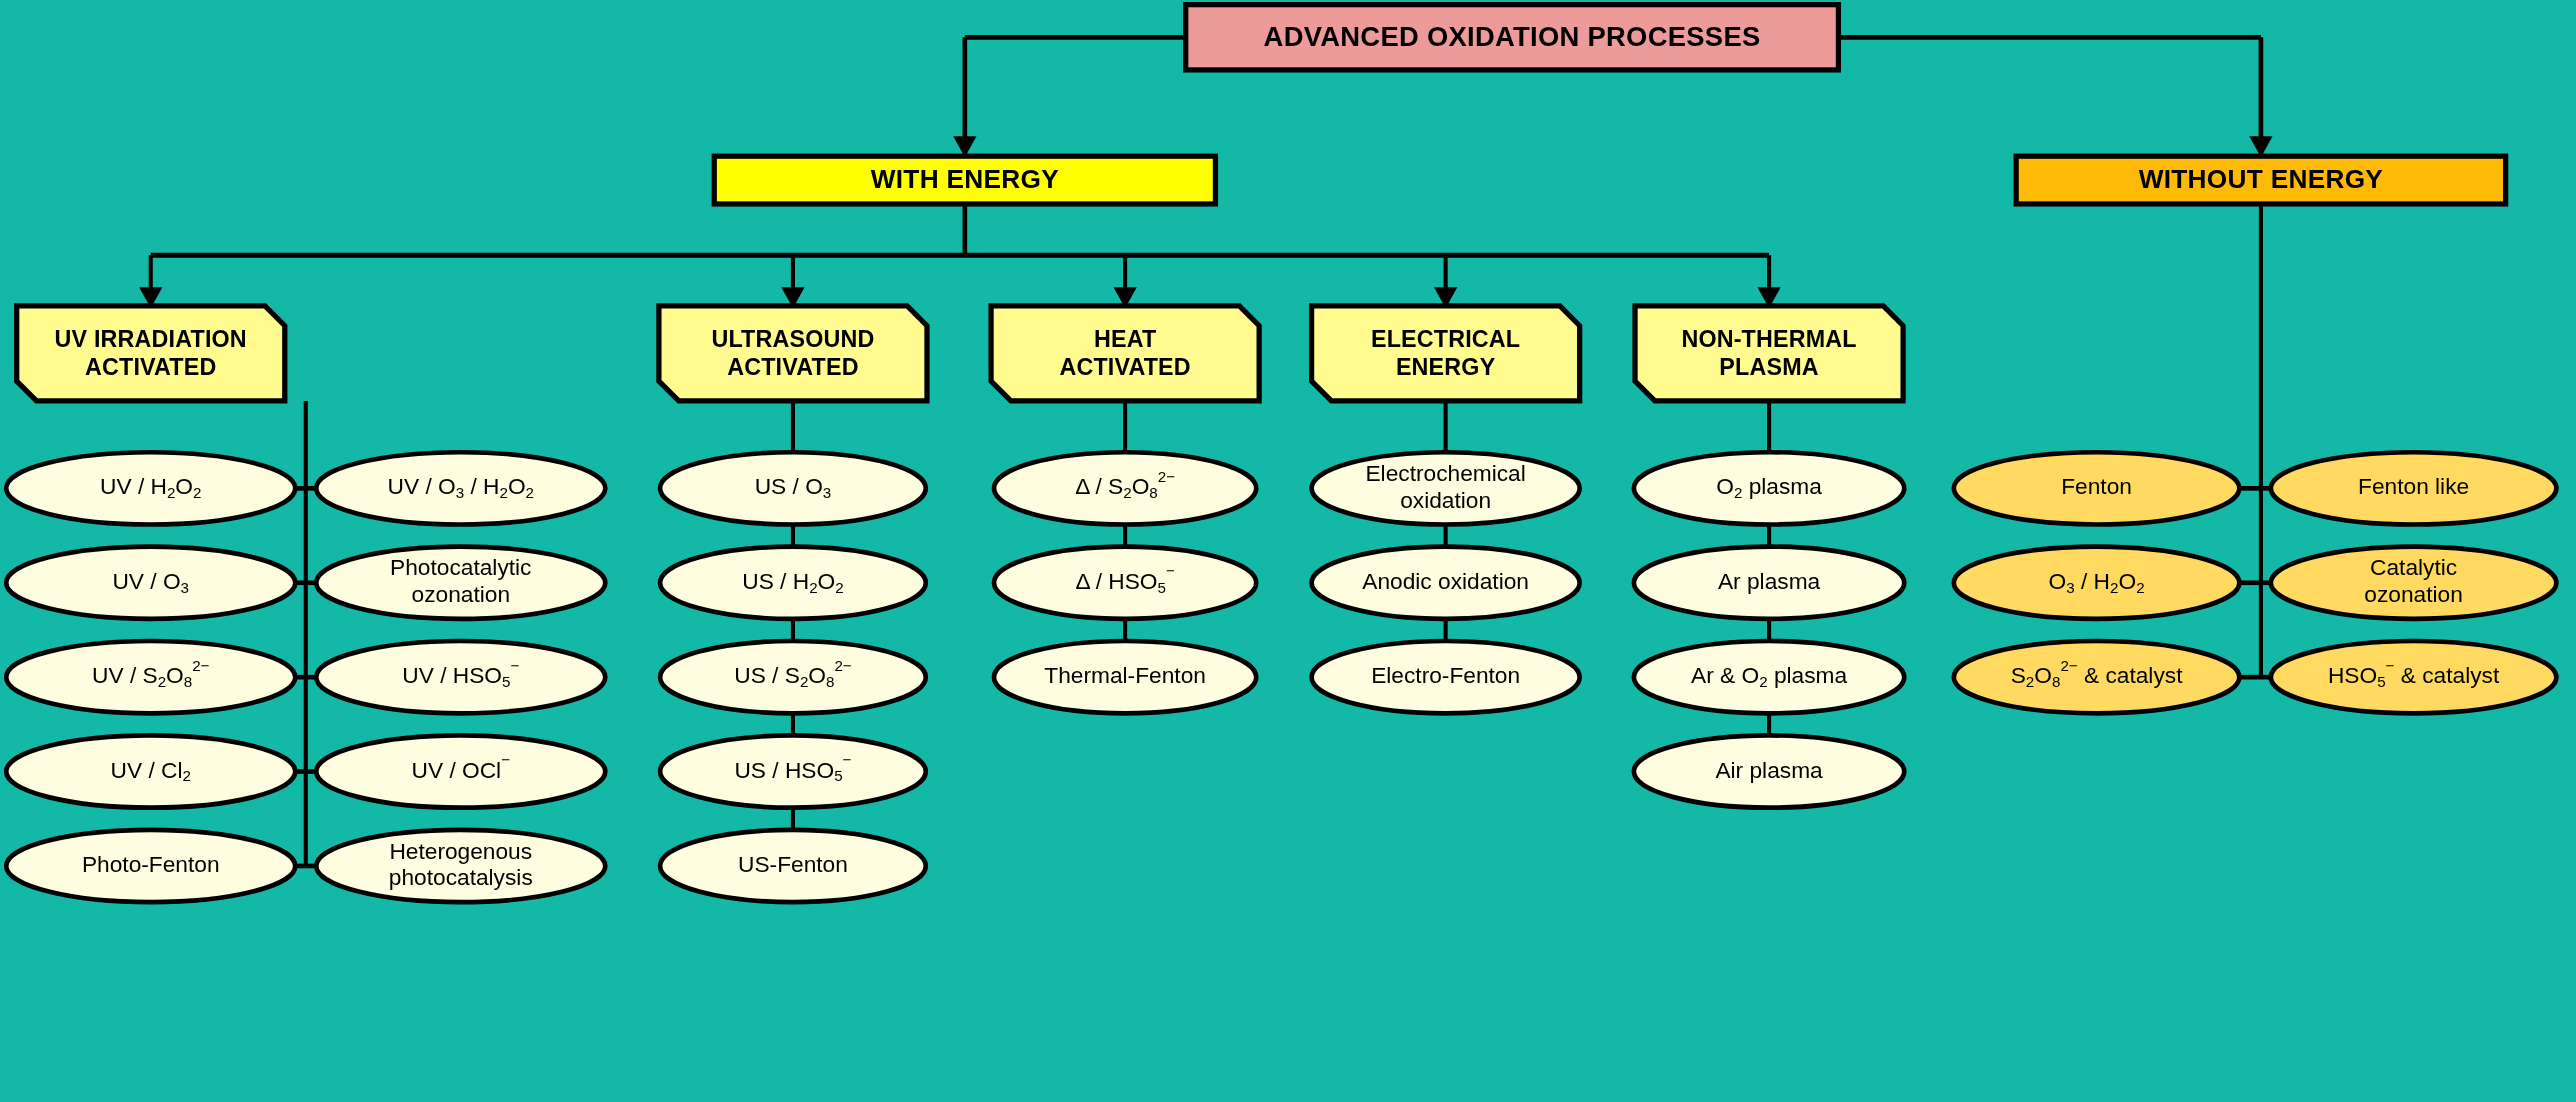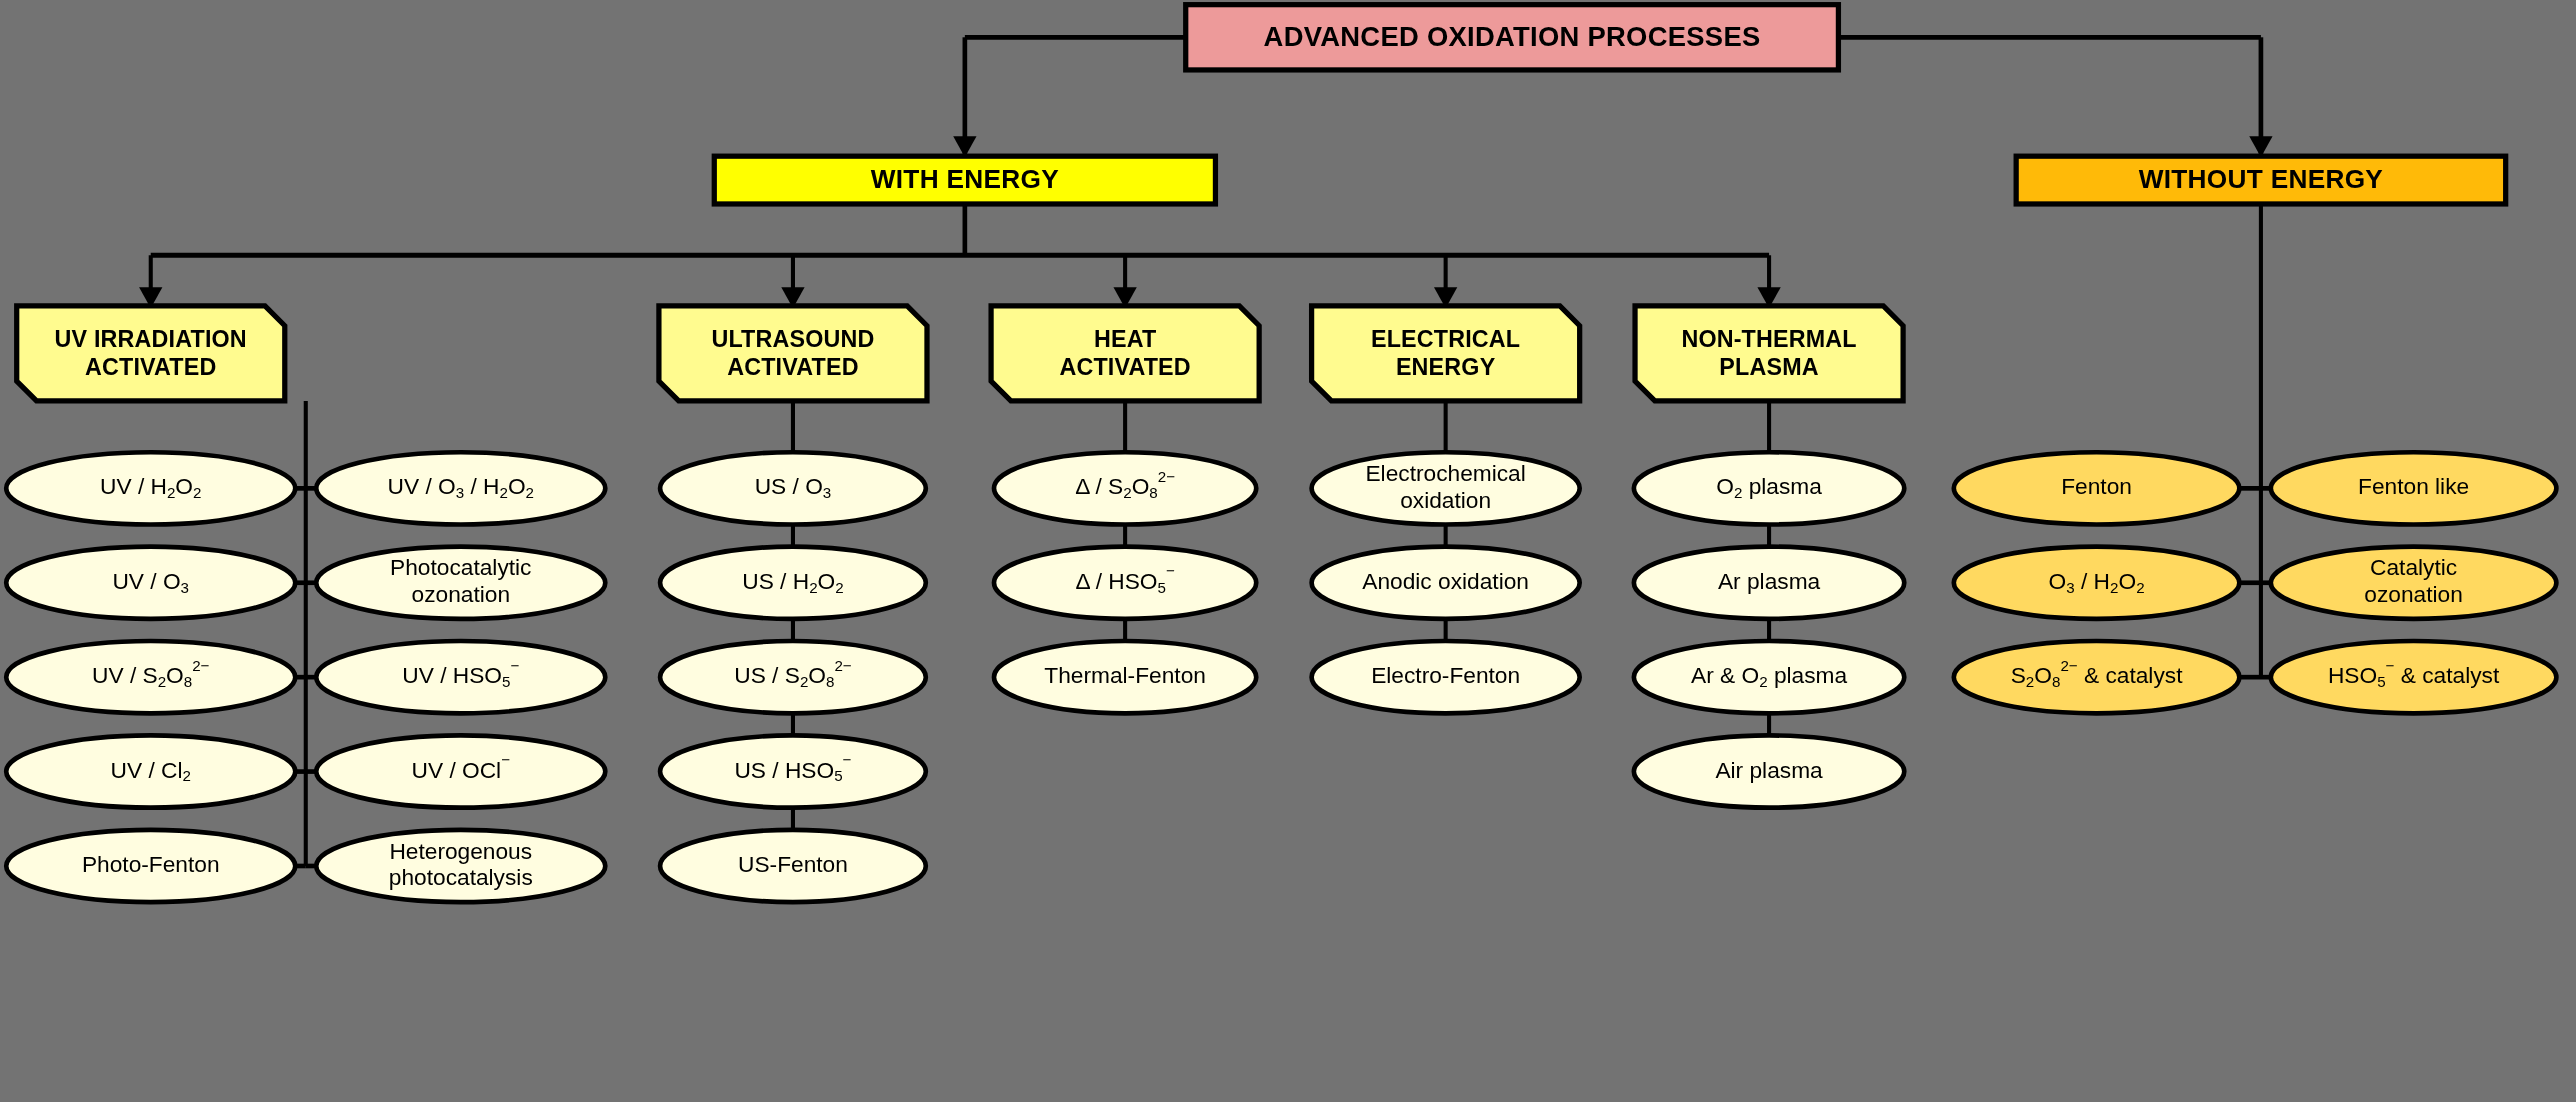--- a/index.html
+++ b/index.html
@@ -1,17 +1,17 @@
 <!DOCTYPE html>
 <html style="font-size:9.3px"><head>
 <meta charset="utf-8">
 <style>
   html,body{margin:0;padding:0;background:#ffffff;}
   body{font-family:"Liberation Sans", sans-serif;}
-  #stage{position:relative;width:2576px;height:1102px;background:#737373;overflow:hidden;}
+  #stage{position:relative;width:2576px;height:1102px;background:#14b8a6;overflow:hidden;}
   svg{display:block;}
   .lbl{font-family:"Liberation Sans", sans-serif;dominant-baseline:middle;text-anchor:middle;fill:#000;}
   .hdr-main{font-size:47px;font-weight:bold;letter-spacing:0.5px;}
   .hdr-lvl2{font-size:45px;font-weight:bold;letter-spacing:0.5px;}
   .hdr-cat{font-size:40px;font-weight:bold;letter-spacing:0.3px;}
   .node-txt{font-size:39px;font-weight:normal;}
   .sup{font-size:26px;}
   .sub{font-size:26px;}
 </style>
 </head>

